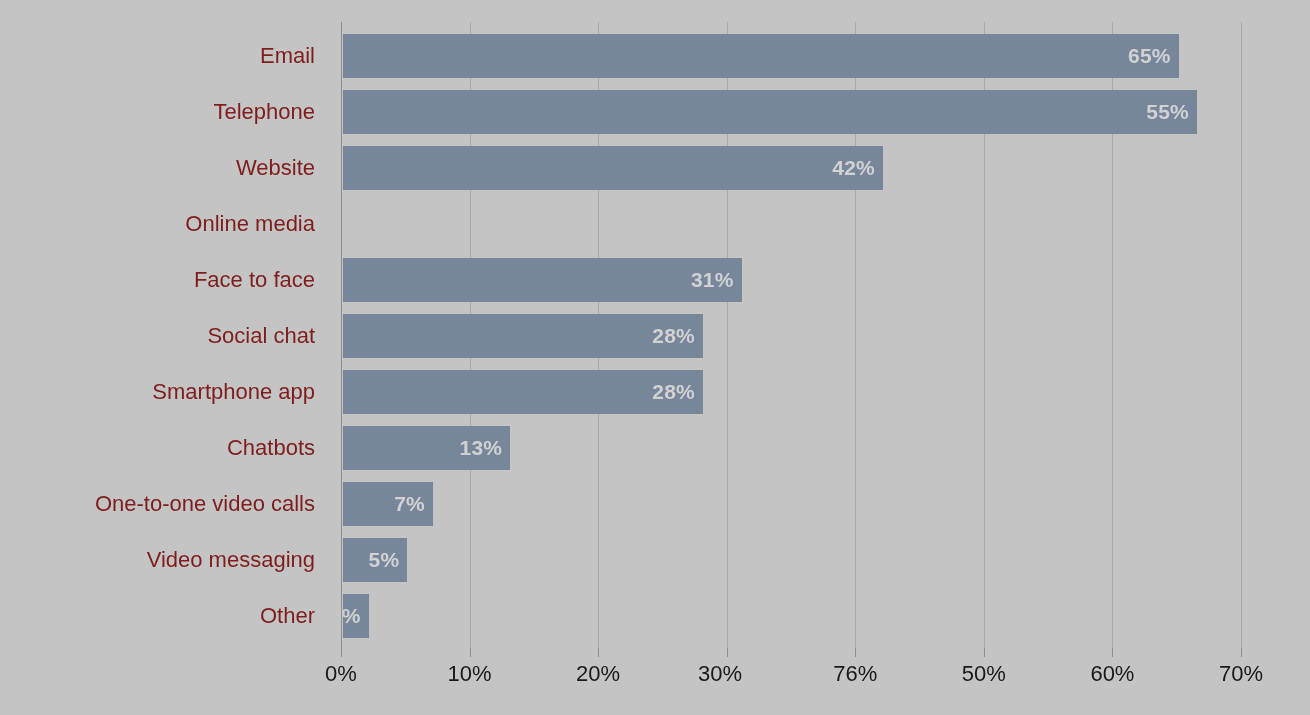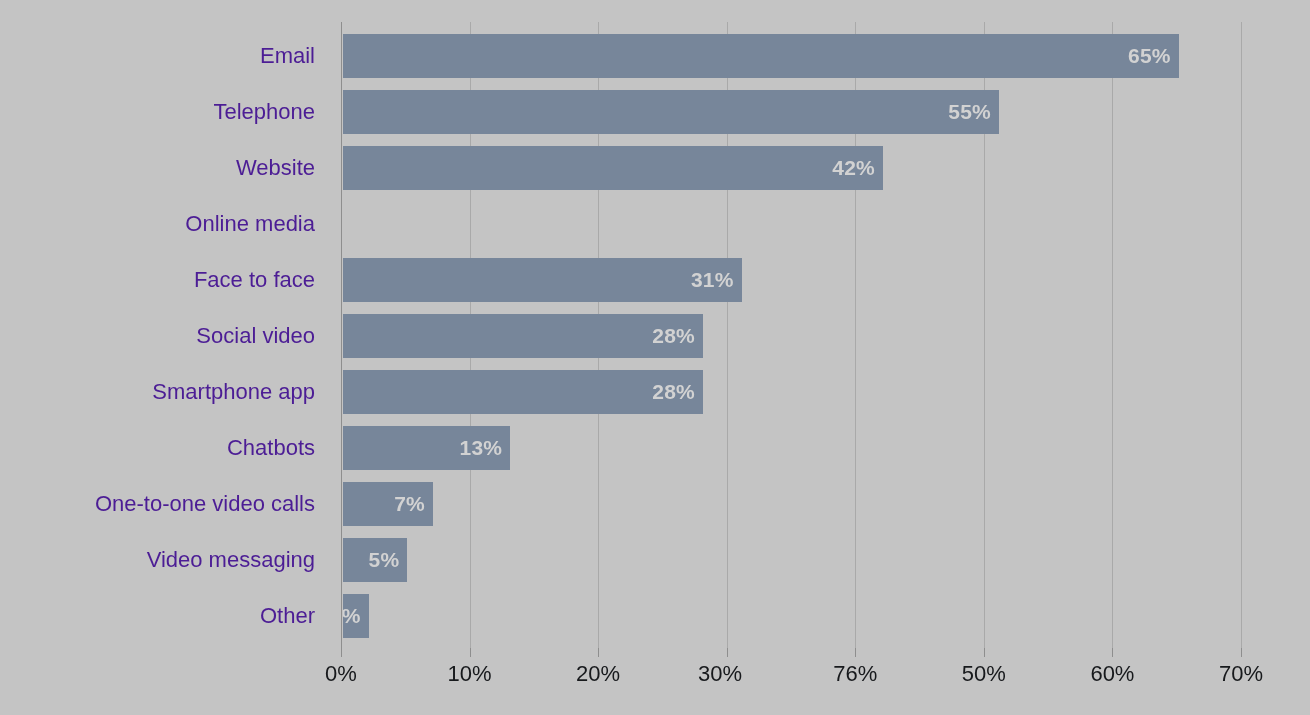--- a/index.html
+++ b/index.html
@@ -113,21 +113,21 @@
     top: 22px;
     width: 329px;
     height: 626px;
   }
   .cat-label {
     position: absolute;
     right: 14px;
     height: 44px;
     line-height: 44px;
     font-size: 22px;
-    color: #4c1d95;
+    color: #7f1d1d;
     white-space: nowrap;
     text-align: right;
   }
 
   
   .x-axis {
     position: absolute;
     left: 341px;
     top: 648px;
     width: 900px;
@@ -157,21 +157,21 @@
   <div class="title-clip">
     <div class="title-text"></div>
   </div>
 
   <div class="cat-labels">
       <div class="cat-label" style="top: 12px;">Email</div>
       <div class="cat-label" style="top: 68px;">Telephone</div>
       <div class="cat-label" style="top: 124px;">Website</div>
       <div class="cat-label" style="top: 180px;">Online media</div>
       <div class="cat-label" style="top: 236px;">Face to face</div>
-      <div class="cat-label" style="top: 292px;">Social video</div>
+      <div class="cat-label" style="top: 292px;">Social chat</div>
       <div class="cat-label" style="top: 348px;">Smartphone app</div>
       <div class="cat-label" style="top: 404px;">Chatbots</div>
       <div class="cat-label" style="top: 460px;">One-to-one video calls</div>
       <div class="cat-label" style="top: 516px;">Video messaging</div>
       <div class="cat-label" style="top: 572px;">Other</div>
     </div>
 
   <div class="plot-area">
     <div class="gridlines">
         <div class="gridline axis-line" style="left: 0px;"></div>
@@ -183,21 +183,21 @@
         <div class="gridline" style="left: 771.429px;"></div>
         <div class="gridline" style="left: 900px;"></div>
       </div>
     <div class="bars">
         <div class="bar-row" style="top: 12px;">
           <div class="bar" style="width: 835.714px;">
             <span class="bar-value">65%</span>
           </div>
         </div>
         <div class="bar-row" style="top: 68px;">
-          <div class="bar" style="width: 656px;">
+          <div class="bar" style="width: 854px;">
             <span class="bar-value">55%</span>
           </div>
         </div>
         <div class="bar-row" style="top: 124px;">
           <div class="bar" style="width: 540px;">
             <span class="bar-value">42%</span>
           </div>
         </div>
         <div class="bar-row" style="top: 236px;">
           <div class="bar" style="width: 398.571px;">

